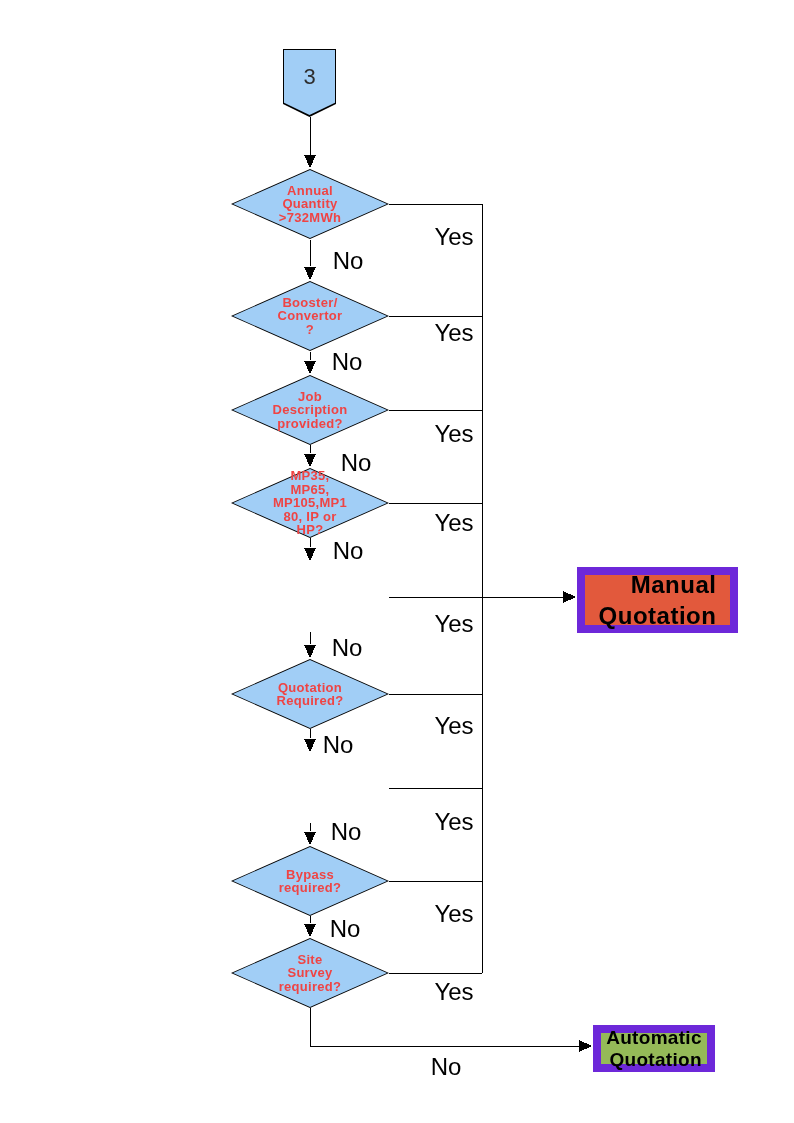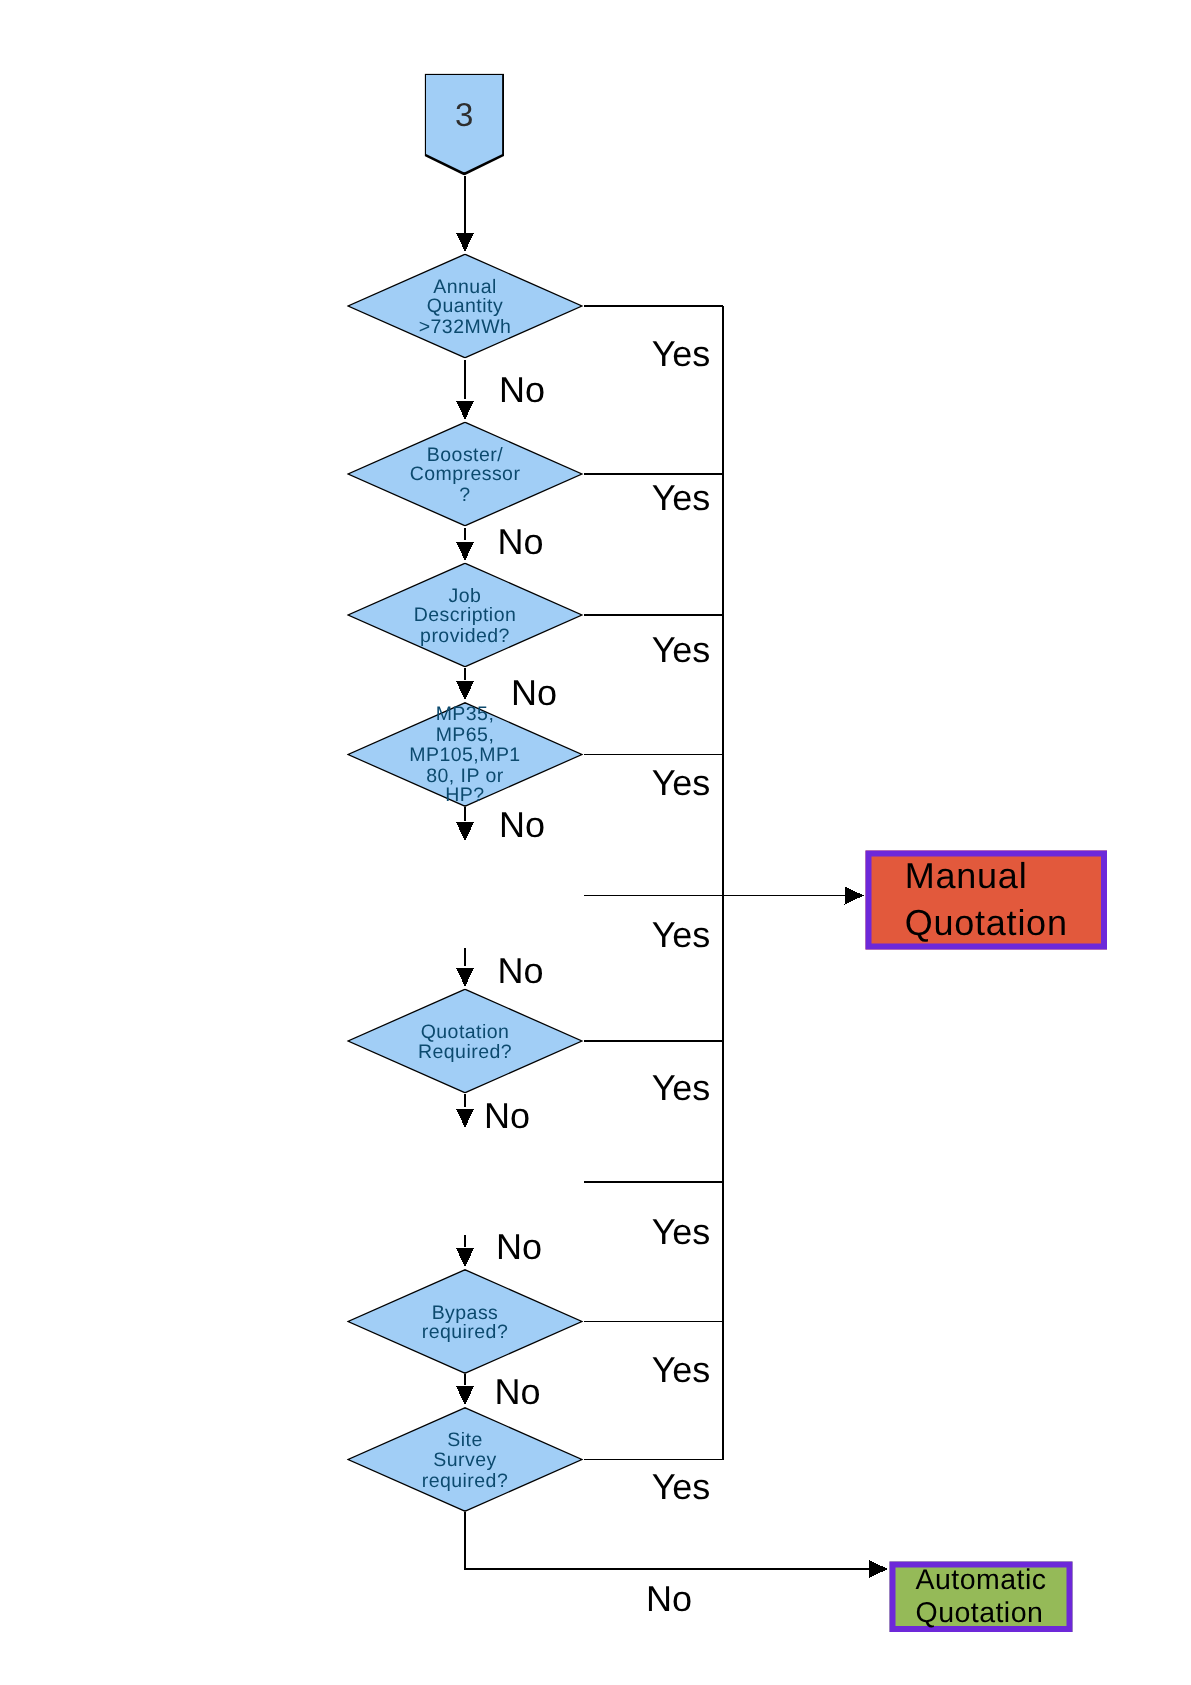--- a/index.html
+++ b/index.html
@@ -34,54 +34,55 @@
   .pent-fill{
     position:absolute;left:1px;top:1px;right:1px;bottom:2px;
     background:#a1cef6;
     clip-path:polygon(0 0,100% 0,100% 81%,50% 100%,0 81%);
   }
   .node-label{
     position:absolute;left:0;top:0;right:0;bottom:0;
     display:flex;align-items:center;justify-content:center;
     text-align:center;white-space:pre-line;
     font-size:13px;line-height:13.5px;letter-spacing:.3px;
-    color:#0c4a6e;
+    color:#ef4444;
+    font-weight:bold;
   }
   .pent-label{
     position:absolute;left:0;top:0;right:0;bottom:12px;
     display:flex;align-items:center;justify-content:center;
     font-size:22px;color:#2e2e2e;
   }
 
   
   .edge-label{
     position:absolute;height:30px;
     display:flex;align-items:center;justify-content:center;
     font-size:24px;color:#000000;
   }
   .yes-label{left:428px;width:52px;}
   .no-label{width:40px;text-align:right;}
 
   
   .outcome{
     position:absolute;
-    border:4px solid #6d28d9;
+    border:8px solid #6d28d9;
     display:flex;align-items:center;justify-content:center;
-    text-align:left;white-space:pre-line;
-    color:#000000;box-sizing:border-box;
+    text-align:right;white-space:pre-line;
+    color:#000000;box-sizing:border-box;font-weight:bold;
   }
   .manual{
     left:577px;top:567px;width:161px;height:66px;
     background:#e2593c;
     font-size:24px;line-height:31px;letter-spacing:.5px;
   }
   .automatic{
     left:593px;top:1025px;width:122px;height:47px;
     background:#95ba58;
-    font-size:19px;line-height:22px;letter-spacing:.3px;margin-top:16px;
+    font-size:19px;line-height:22px;letter-spacing:.3px;
   }
 </style>
 </head>
 <body>
 
 <div class="page">
 
   <svg class="wires" viewBox="0 0 794 1123" shape-rendering="crispEdges">
 
     <path stroke="#000" stroke-width="1" fill="none" d="M310 117 V155 M310 240 V266 M310 352 V360 M310 445 V453 M310 538 V547 M310 632 V644 M310 729 V738 M310 823 V831 M310 916 V923
@@ -118,21 +119,21 @@
     <div class="diamond-border"></div>
     <div class="diamond-fill" style="background-color: rgb(161, 206, 246);"></div>
     <div class="node-label">Annual
 Quantity
 &gt;732MWh</div>
   </div>
   <div class="node diamond" style="left:231px;top:281px">
     <div class="diamond-border"></div>
     <div class="diamond-fill" style="background-color: rgb(161, 206, 246);"></div>
     <div class="node-label">Booster/
-Compressor
+Convertor
 ?</div>
   </div>
   <div class="node diamond" style="left:231px;top:375px">
     <div class="diamond-border"></div>
     <div class="diamond-fill" style="background-color: rgb(161, 206, 246);"></div>
     <div class="node-label">Job
 Description
 provided?</div>
   </div>
   <div class="node diamond" style="left:231px;top:468px">

